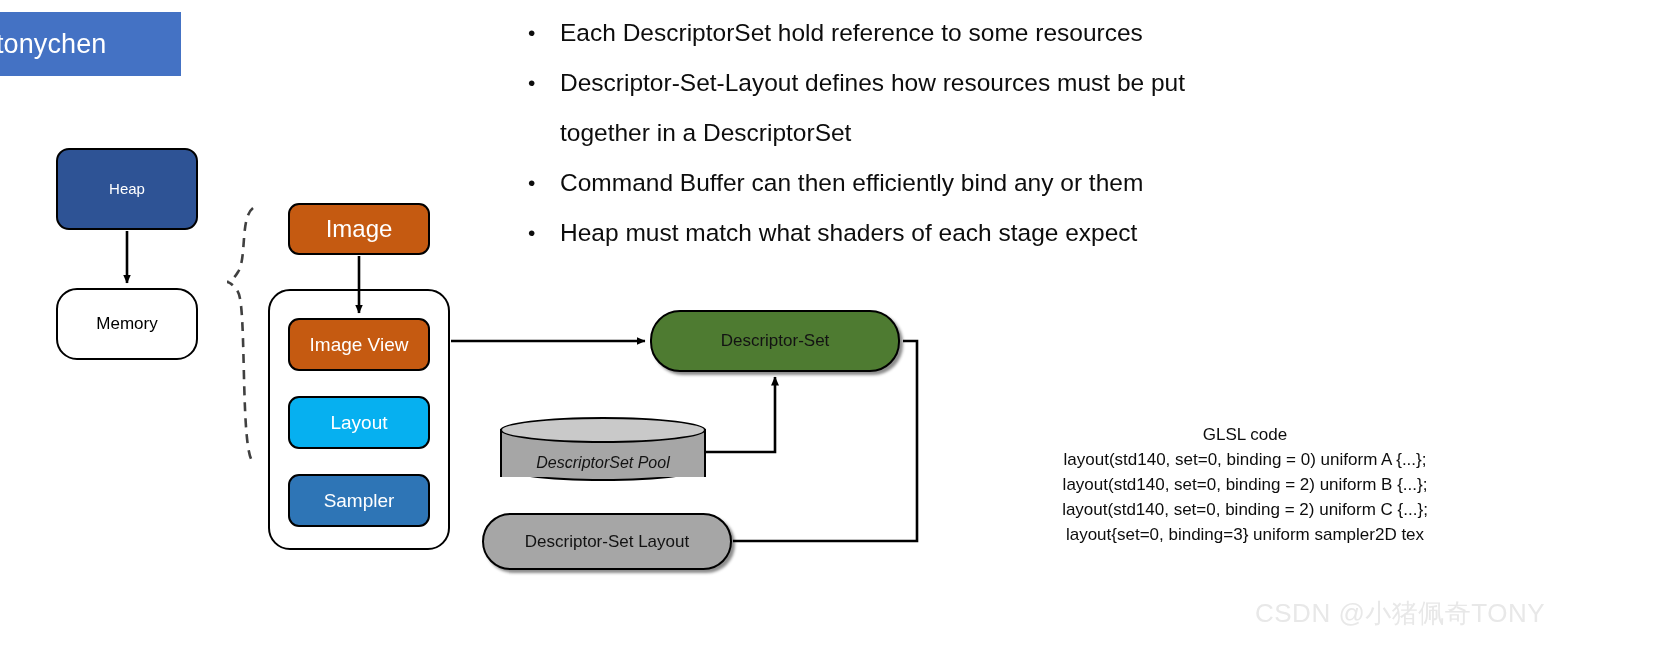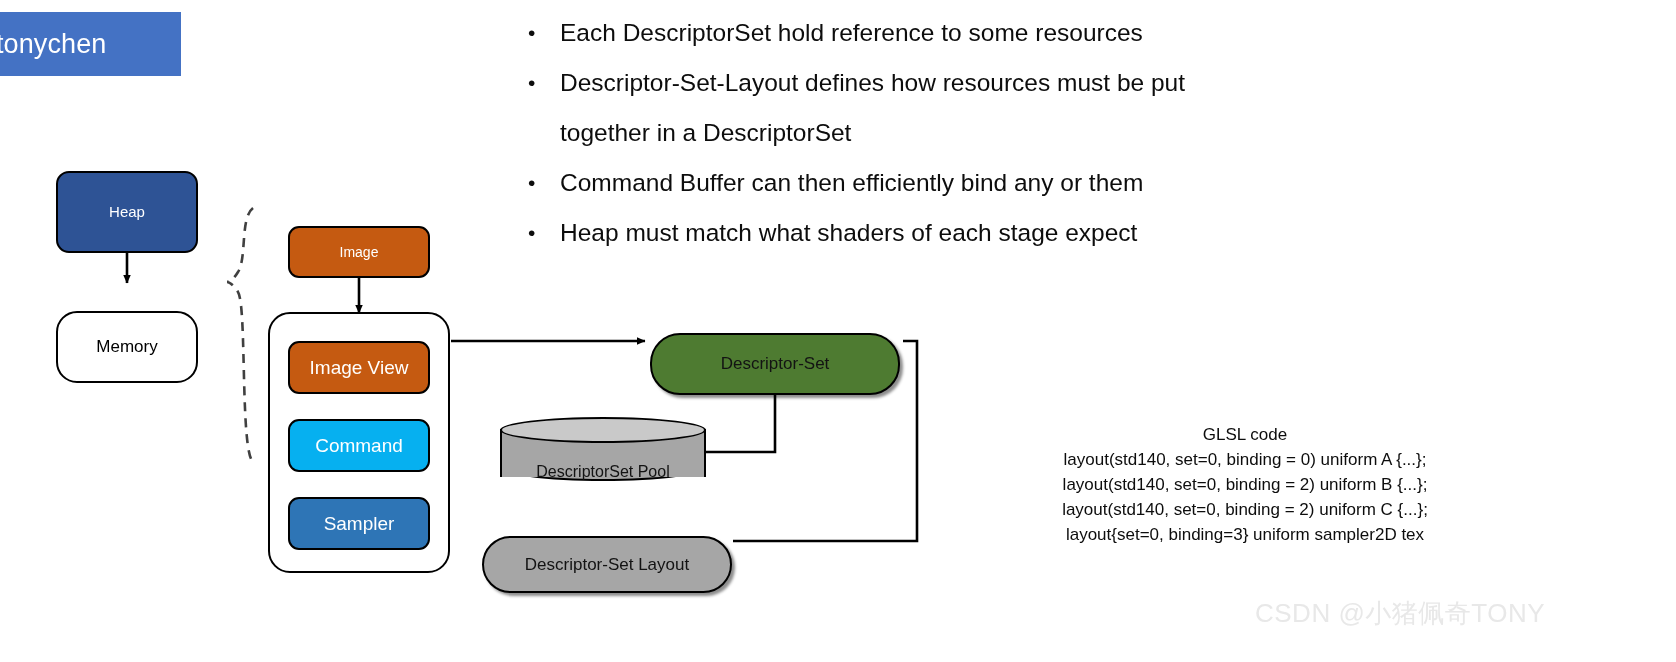--- a/index.html
+++ b/index.html
@@ -68,40 +68,39 @@
   .node {
     position: absolute;
     box-sizing: border-box;
     border: 2.4px solid #000000;
     border-radius: 11px;
     display: flex;
     align-items: center;
     justify-content: center;
     text-align: right;
     line-height: 1.15;
-    margin-top: 23px;
   }
   .node.shadowed {
     box-shadow: 3px 3px 3px rgba(0,0,0,0.45);
     border-radius: 30px;
   }
 
   #node-heap {
     left: 56px; top: 148px; width: 142px; height: 82px;
     background: #2e5395; color: #ffffff; font-size: 15px;
     border-radius: 13px;
   }
   #node-memory {
     left: 56px; top: 288px; width: 142px; height: 72px;
     background: #ffffff; color: #000000; font-size: 17px;
     border-radius: 21px;
   }
   #node-image {
     left: 288px; top: 203px; width: 142px; height: 52px;
-    background: #c55a11; color: #ffffff; font-size: 14px;
+    background: #c55a11; color: #ffffff; font-size: 24px;
   }
   #node-imageview {
     left: 288px; top: 318px; width: 142px; height: 53px;
     background: #c55a11; color: #ffffff; font-size: 19px;
   }
   #node-buffer {
     left: 288px; top: 396px; width: 142px; height: 53px;
     background: #06b0f0; color: #ffffff; font-size: 19px;
   }
   #node-sampler {
@@ -143,24 +142,24 @@
     border-top-color: transparent;
   }
   .cyl-top {
     position: absolute; left: 0; top: -1px;
     width: 100%; height: 26px; box-sizing: border-box;
     background: #c9c9c9;
     border: 2.4px solid #000;
     border-radius: 50%;
   }
   .cyl-label {
-    position: absolute; left: 0; top: 12px; width: 100%; height: 100%;
+    position: absolute; left: 0; top: 3px; width: 100%; height: 100%;
     display: flex; align-items: center; justify-content: center;
     font-size: 16px; color: #131313; z-index: 5;
-    padding-top: 16px; box-sizing: border-box;
+    padding-top: 16px; box-sizing: border-box; font-style: italic;
   }
 
   
   #connectors {
     position: absolute; left: 0; top: 0;
     width: 1676px; height: 662px;
     pointer-events: none;
   }
 
   
@@ -250,21 +249,21 @@
     <span>Image</span>
   </div>
 
   <div class="node" id="node-resource-group"></div>
 
   <div class="node" id="node-imageview">
     <span>Image View</span>
   </div>
 
   <div class="node" id="node-buffer">
-    <span>Command</span>
+    <span>Layout</span>
   </div>
 
   <div class="node" id="node-sampler">
     <span>Sampler</span>
   </div>
 
   <div class="node shadowed" id="node-descriptor-set">
     <span>Descriptor-Set</span>
   </div>
 

